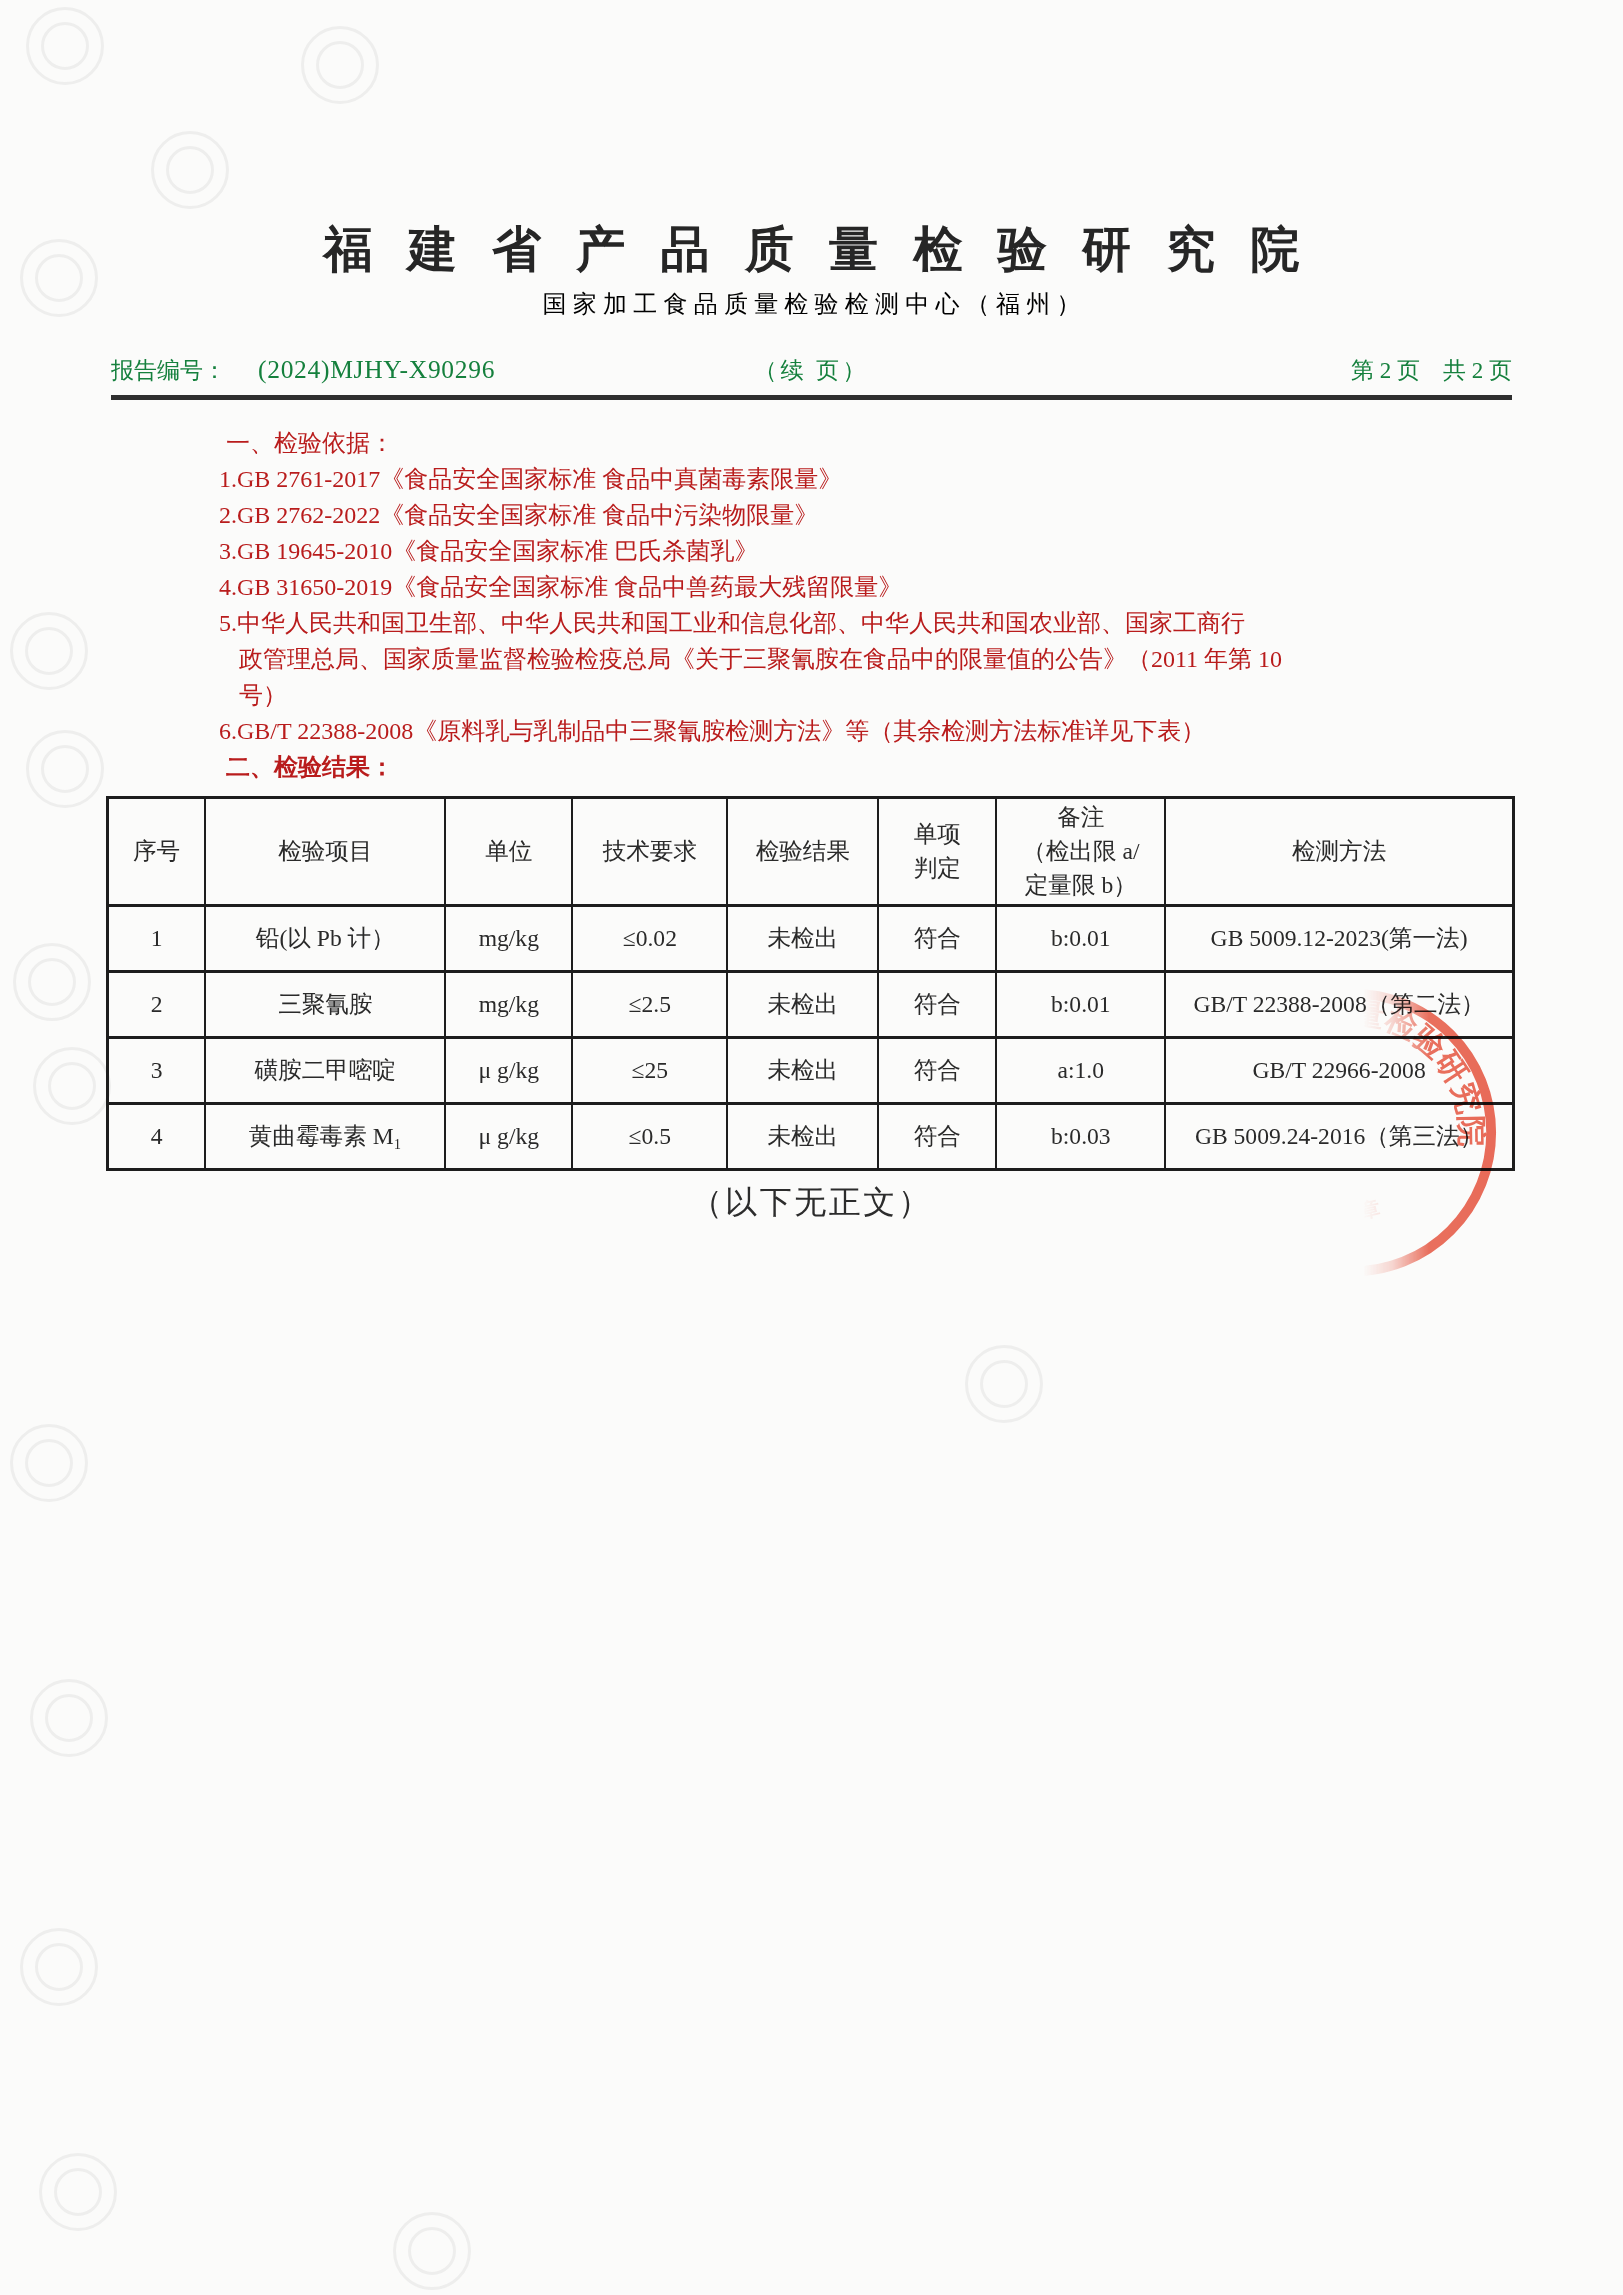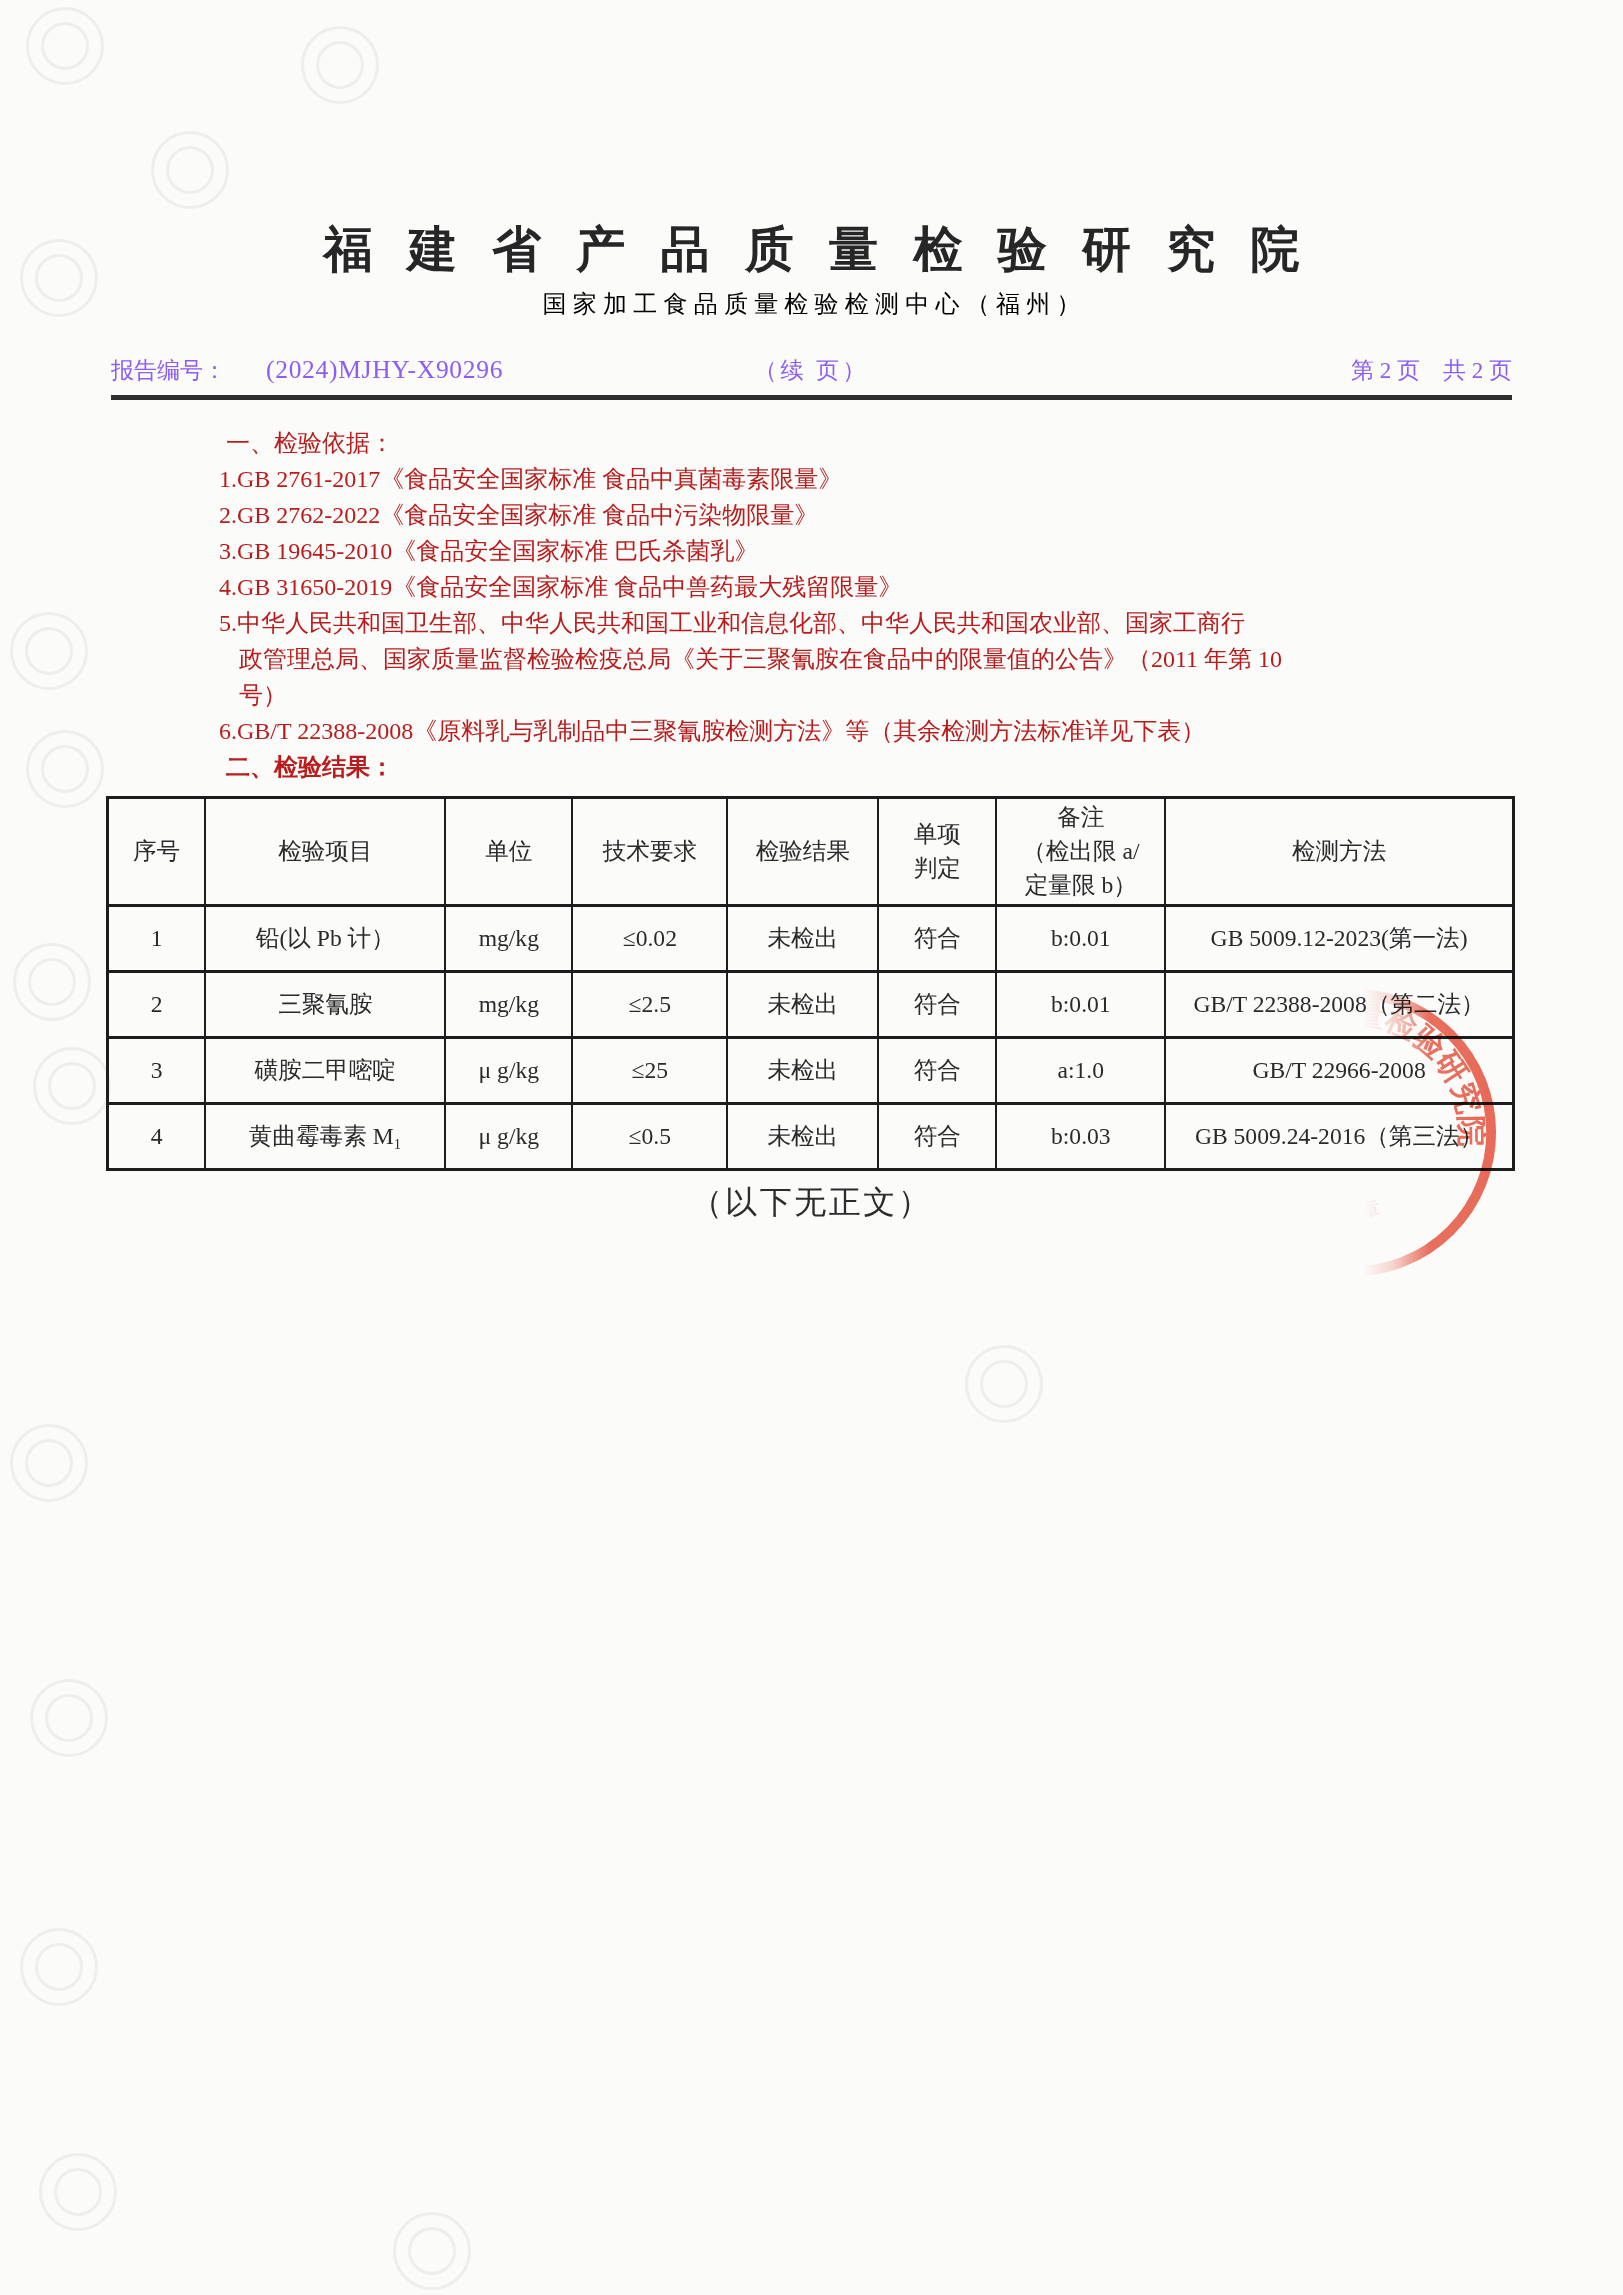--- a/index.html
+++ b/index.html
@@ -28,24 +28,24 @@
     margin-top:9.2px;font-size:24px;font-weight:normal;letter-spacing:0.26em;
     text-indent:0.26em;line-height:1.3;color:#000000;
   }
   .report-title{
     margin-top:14.4px;font-size:41px;font-weight:bold;letter-spacing:1.35em;
     text-indent:1.35em;line-height:1.25;color:#262626;
   }
 
   .meta-row{
     margin-top:34px;display:flex;align-items:baseline;
-    font-size:23px;color:#8b5cf6;font-family:Liberation Serif, serif;
+    font-size:23px;color:#15803d;font-family:Liberation Serif, serif;
   }
   .meta-left{flex:1 1 0;display:flex;align-items:baseline;white-space:nowrap;}
-  .report-no{margin-left:40px;font-size:25.5px;letter-spacing:0.7px;}
+  .report-no{margin-left:32px;font-size:25.5px;letter-spacing:0.7px;}
   .meta-center{flex:0 0 auto;white-space:nowrap;letter-spacing:0.15em;}
   .meta-right{flex:1 1 0;text-align:right;white-space:nowrap;}
 
   .rule{margin-top:9.2px;height:5.2px;background:#2f2f2f;}
 
   .basis{margin-top:25px;font-size:24px;line-height:36px;color:#b91c1c;}
   .sec-title{padding-left:115px;}
   .basis-line{padding-left:108px;white-space:nowrap;}
   .basis-line.indented{padding-left:128px;}
   .results-title{margin-top:0;font-weight:bold;}

